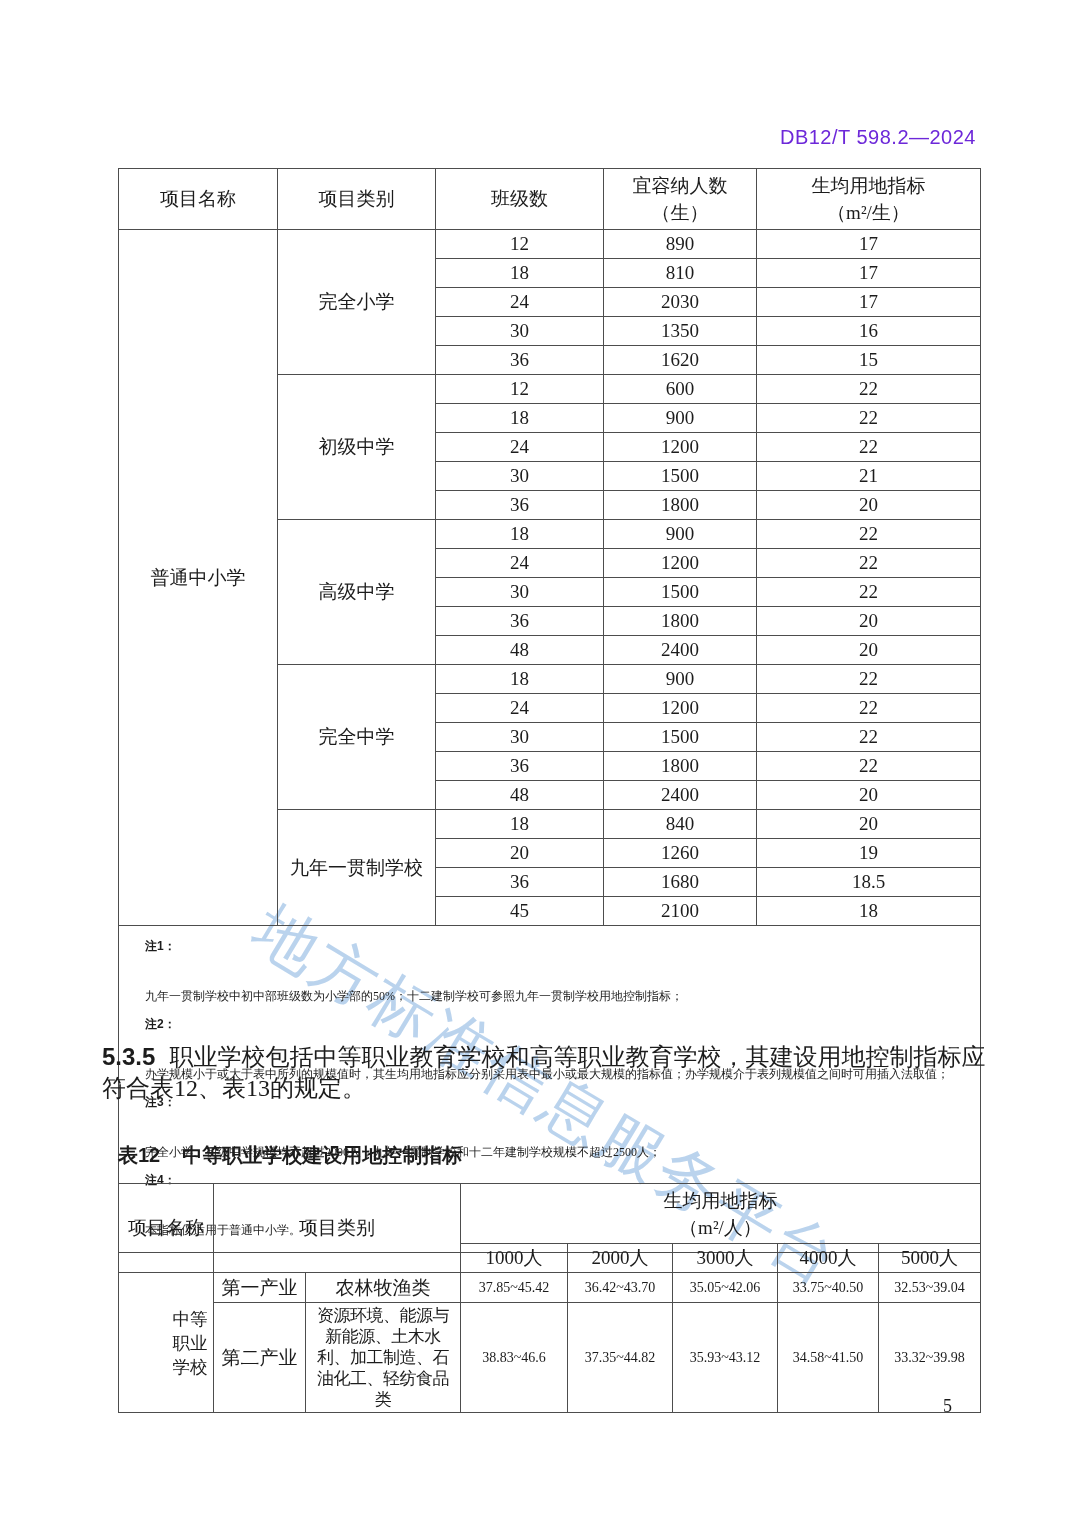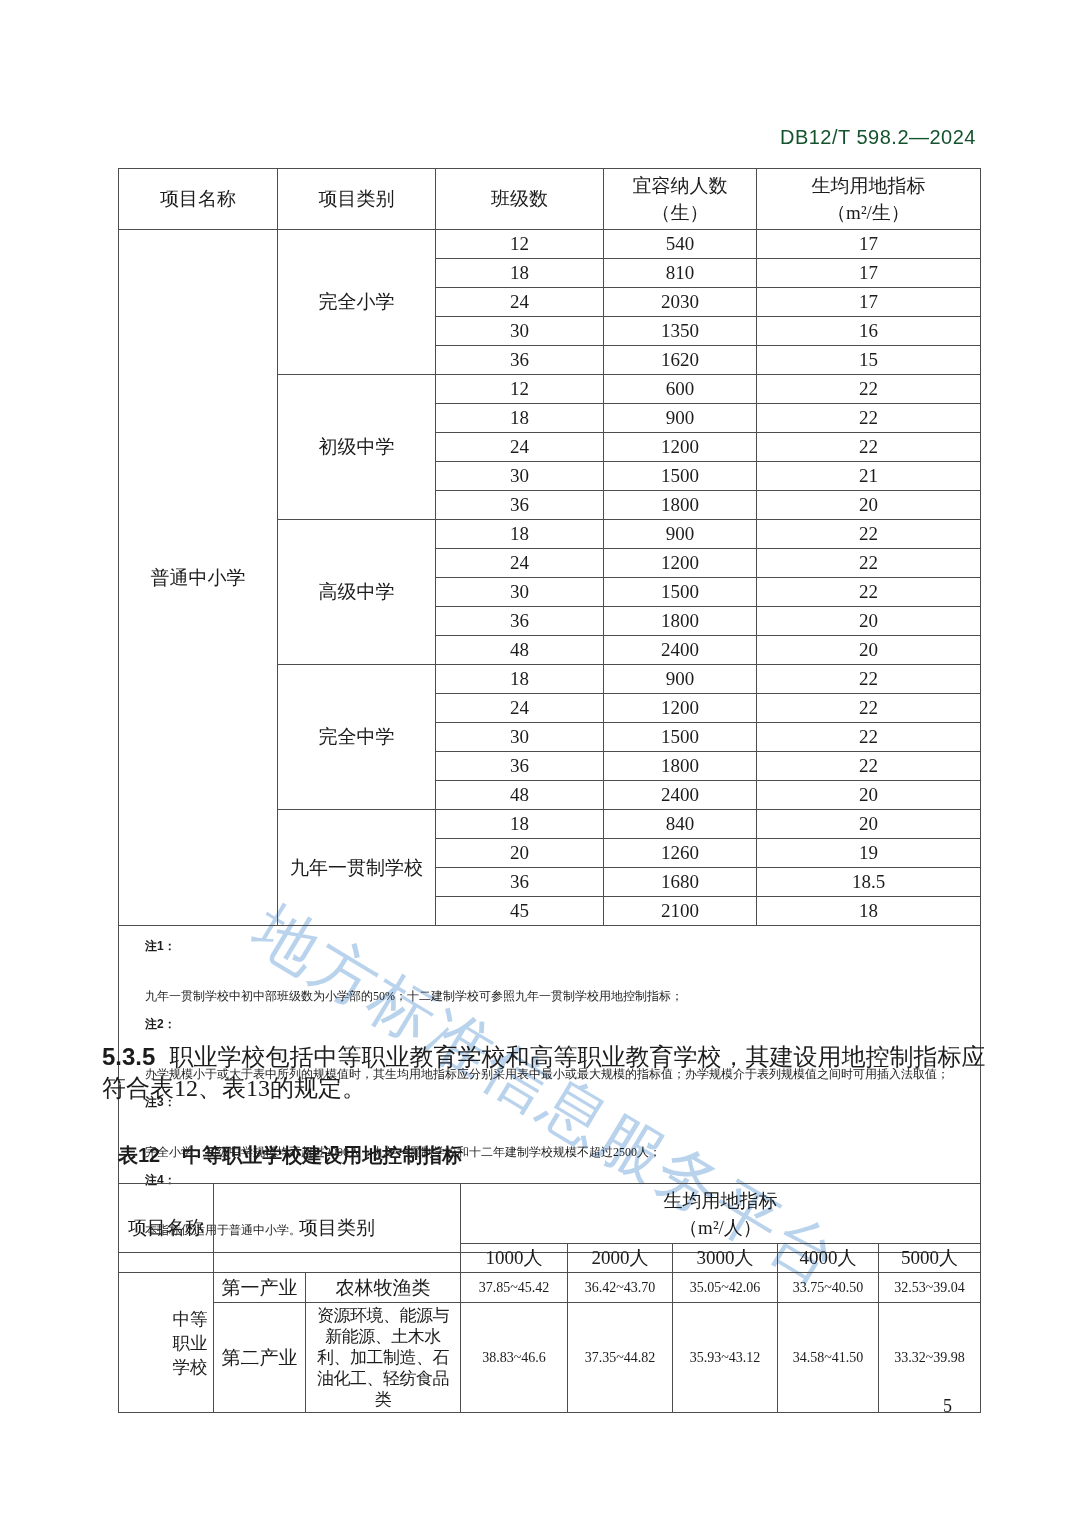--- a/index.html
+++ b/index.html
@@ -1,19 +1,19 @@
 <!DOCTYPE html>
 <html><head>
 <meta charset="utf-8">
 <style>
   html,body{margin:0;padding:0;background:#e8e8e8;}
   .page{position:relative;width:1074px;height:1520px;margin:0 auto;background:#ffffff;
         overflow:hidden;font-family:"Liberation Serif",serif;color:#1c1c1c;}
   .doc-number{position:absolute;top:126px;left:0;width:976px;text-align:right;
-        font-family:"Liberation Sans",sans-serif;font-size:20px;letter-spacing:.5px;color:#14532d;z-index:2;}
+        font-family:"Liberation Sans",sans-serif;font-size:20px;letter-spacing:.5px;color:#6d28d9;z-index:2;}
   .watermark{position:absolute;left:282px;top:886px;font-size:64px;letter-spacing:3px;
         color:#afccea;opacity:.85;transform:rotate(31deg);transform-origin:0 0;
         white-space:nowrap;z-index:0;font-family:"Liberation Serif",serif;}
   table{border-collapse:collapse;table-layout:fixed;position:absolute;z-index:1;background:transparent;}
   th,td{border:1px solid #4d4d4d;text-align:center;vertical-align:middle;
         font-weight:normal;padding:0;font-size:19px;color:#1c1c1c;}
   .t1{left:118px;top:168px;width:862px;}
   .t1 thead tr{height:61px;}
   .t1 tbody tr{height:29px;}
   .two-line{white-space:pre-line;line-height:27px;}
@@ -64,21 +64,21 @@
 （生）</th>
         <th class="two-line">生均用地指标
 （m²/生）</th>
       </tr>
     </thead>
     <tbody>
       <tr>
         <td rowspan="24">普通中小学</td>
         <td rowspan="5">完全小学</td>
         <td>12</td>
-        <td>540</td>
+        <td>890</td>
         <td>17</td>
       </tr>
       <tr>
           <td>18</td>
           <td>810</td>
           <td>17</td>
         </tr>
       <tr>
           <td>24</td>
           <td>2030</td>

